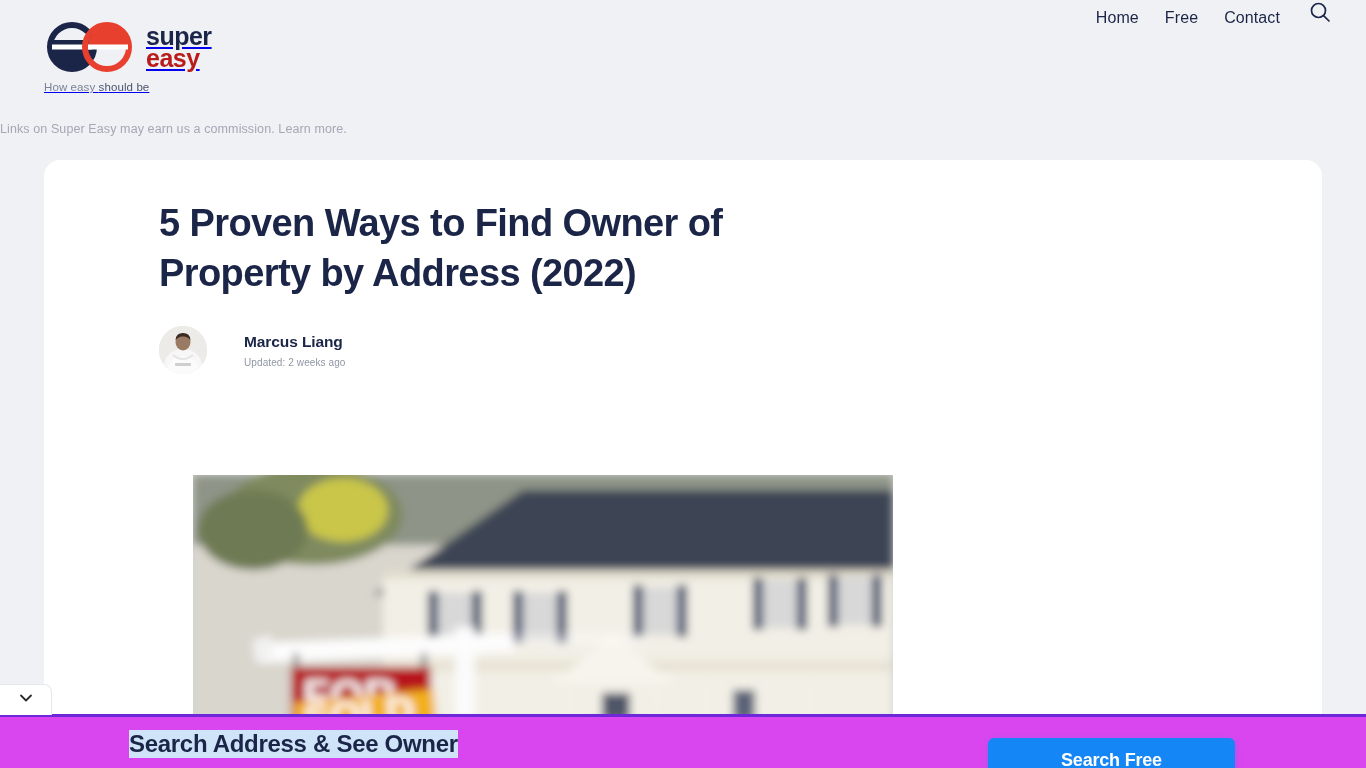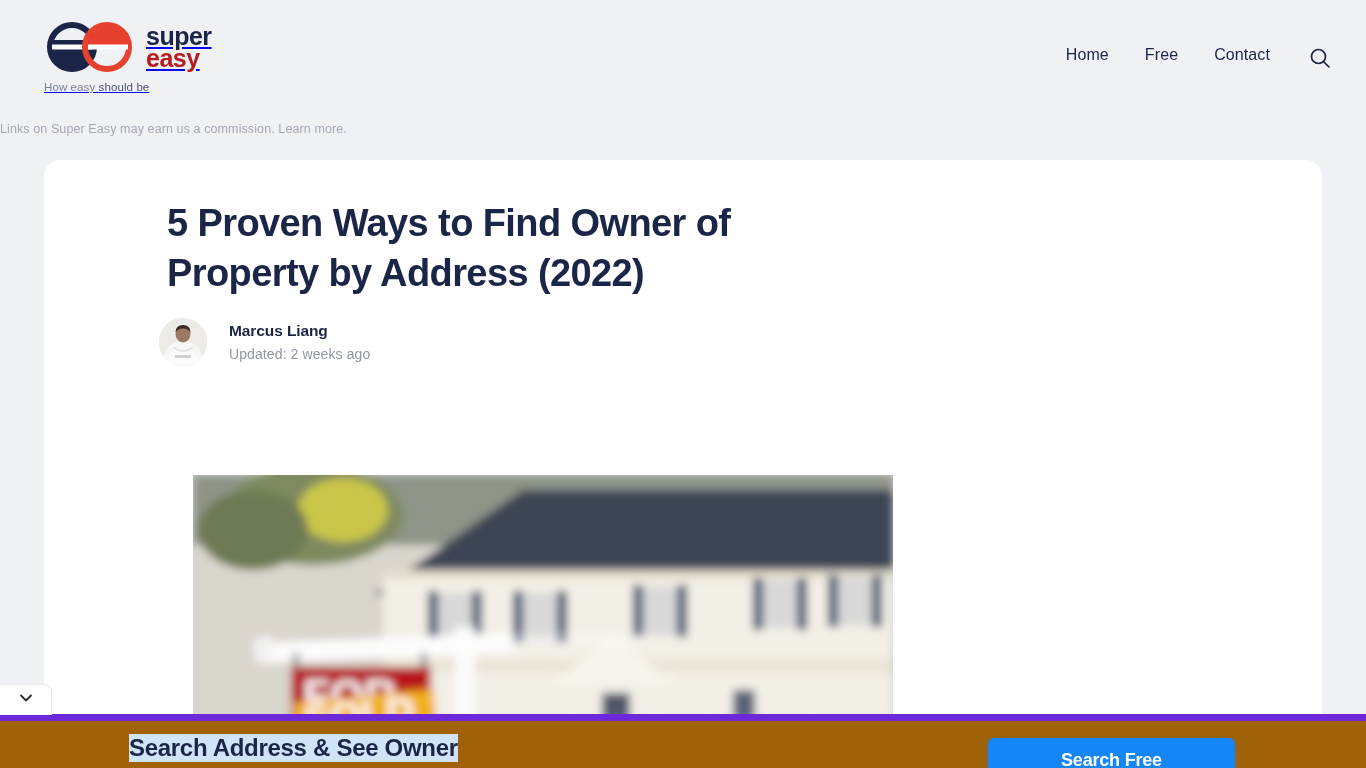--- a/index.html
+++ b/index.html
@@ -81,23 +81,22 @@
     font-weight: 700;
     color: #1b2547;
     text-decoration: none;
     letter-spacing: -0.2px;
     white-space: nowrap;
   }
 
   .nav-right {
     margin-left: auto;
     display: flex;
-    align-items: flex-start;
-    gap: 36px;
-    padding-top: 46px;
+    align-items: flex-end;
+    gap: 26px;
   }
 
   .nav-right a {
     font-size: 16px;
     color: #1b2547;
     text-decoration: none;
     letter-spacing: 0.1px;
     white-space: nowrap;
   }
 
@@ -136,42 +135,41 @@
     padding: 38px 0 0 115px;
   }
 
   .article-title {
     font-size: 38px;
     line-height: 1.32;
     font-weight: 700;
     letter-spacing: -0.6px;
     color: #1b2547;
     max-width: 640px;
-    margin-left: 8px;
   }
 
   .byline {
     display: flex;
     align-items: center;
-    gap: 22px;
-    margin-top: 20px;
+    gap: 37px;
+    margin-top: 28px;
   }
 
   .avatar {
     width: 48px;
     height: 48px;
     border-radius: 50%;
     overflow: hidden;
     flex: 0 0 auto;
     background: #e9e7e4;
   }
 
   .byline-text { display: flex; flex-direction: column; gap: 6px; }
   .byline-name { font-size: 15.5px; font-weight: 700; color: #1b2547; letter-spacing: -0.1px; }
-  .byline-date { font-size: 14px; color: #9096a4; letter-spacing: 0.1px; }
+  .byline-date { font-size: 10px; color: #9096a4; letter-spacing: 0.1px; }
 
   .hero-image {
     position: absolute;
     left: 149px;
     top: 315px;
     width: 700px;
     height: 245px;
     overflow: hidden;
     background: #cfd2cf;
   }
@@ -195,22 +193,22 @@
     cursor: pointer;
     z-index: 6;
   }
 
   .sticky-bar {
     position: absolute;
     left: 0;
     top: 714px;
     width: 1366px;
     height: 54px;
-    background: #a16207;
-    border-top: 7px solid #6d28d9;
+    background: #d946ef;
+    border-top: 3px solid #6d28d9;
     z-index: 5;
     display: flex;
     align-items: center;
   }
 
   .sticky-heading {
     position: absolute;
     left: 129px;
     top: 13px;
     font-size: 24px;

